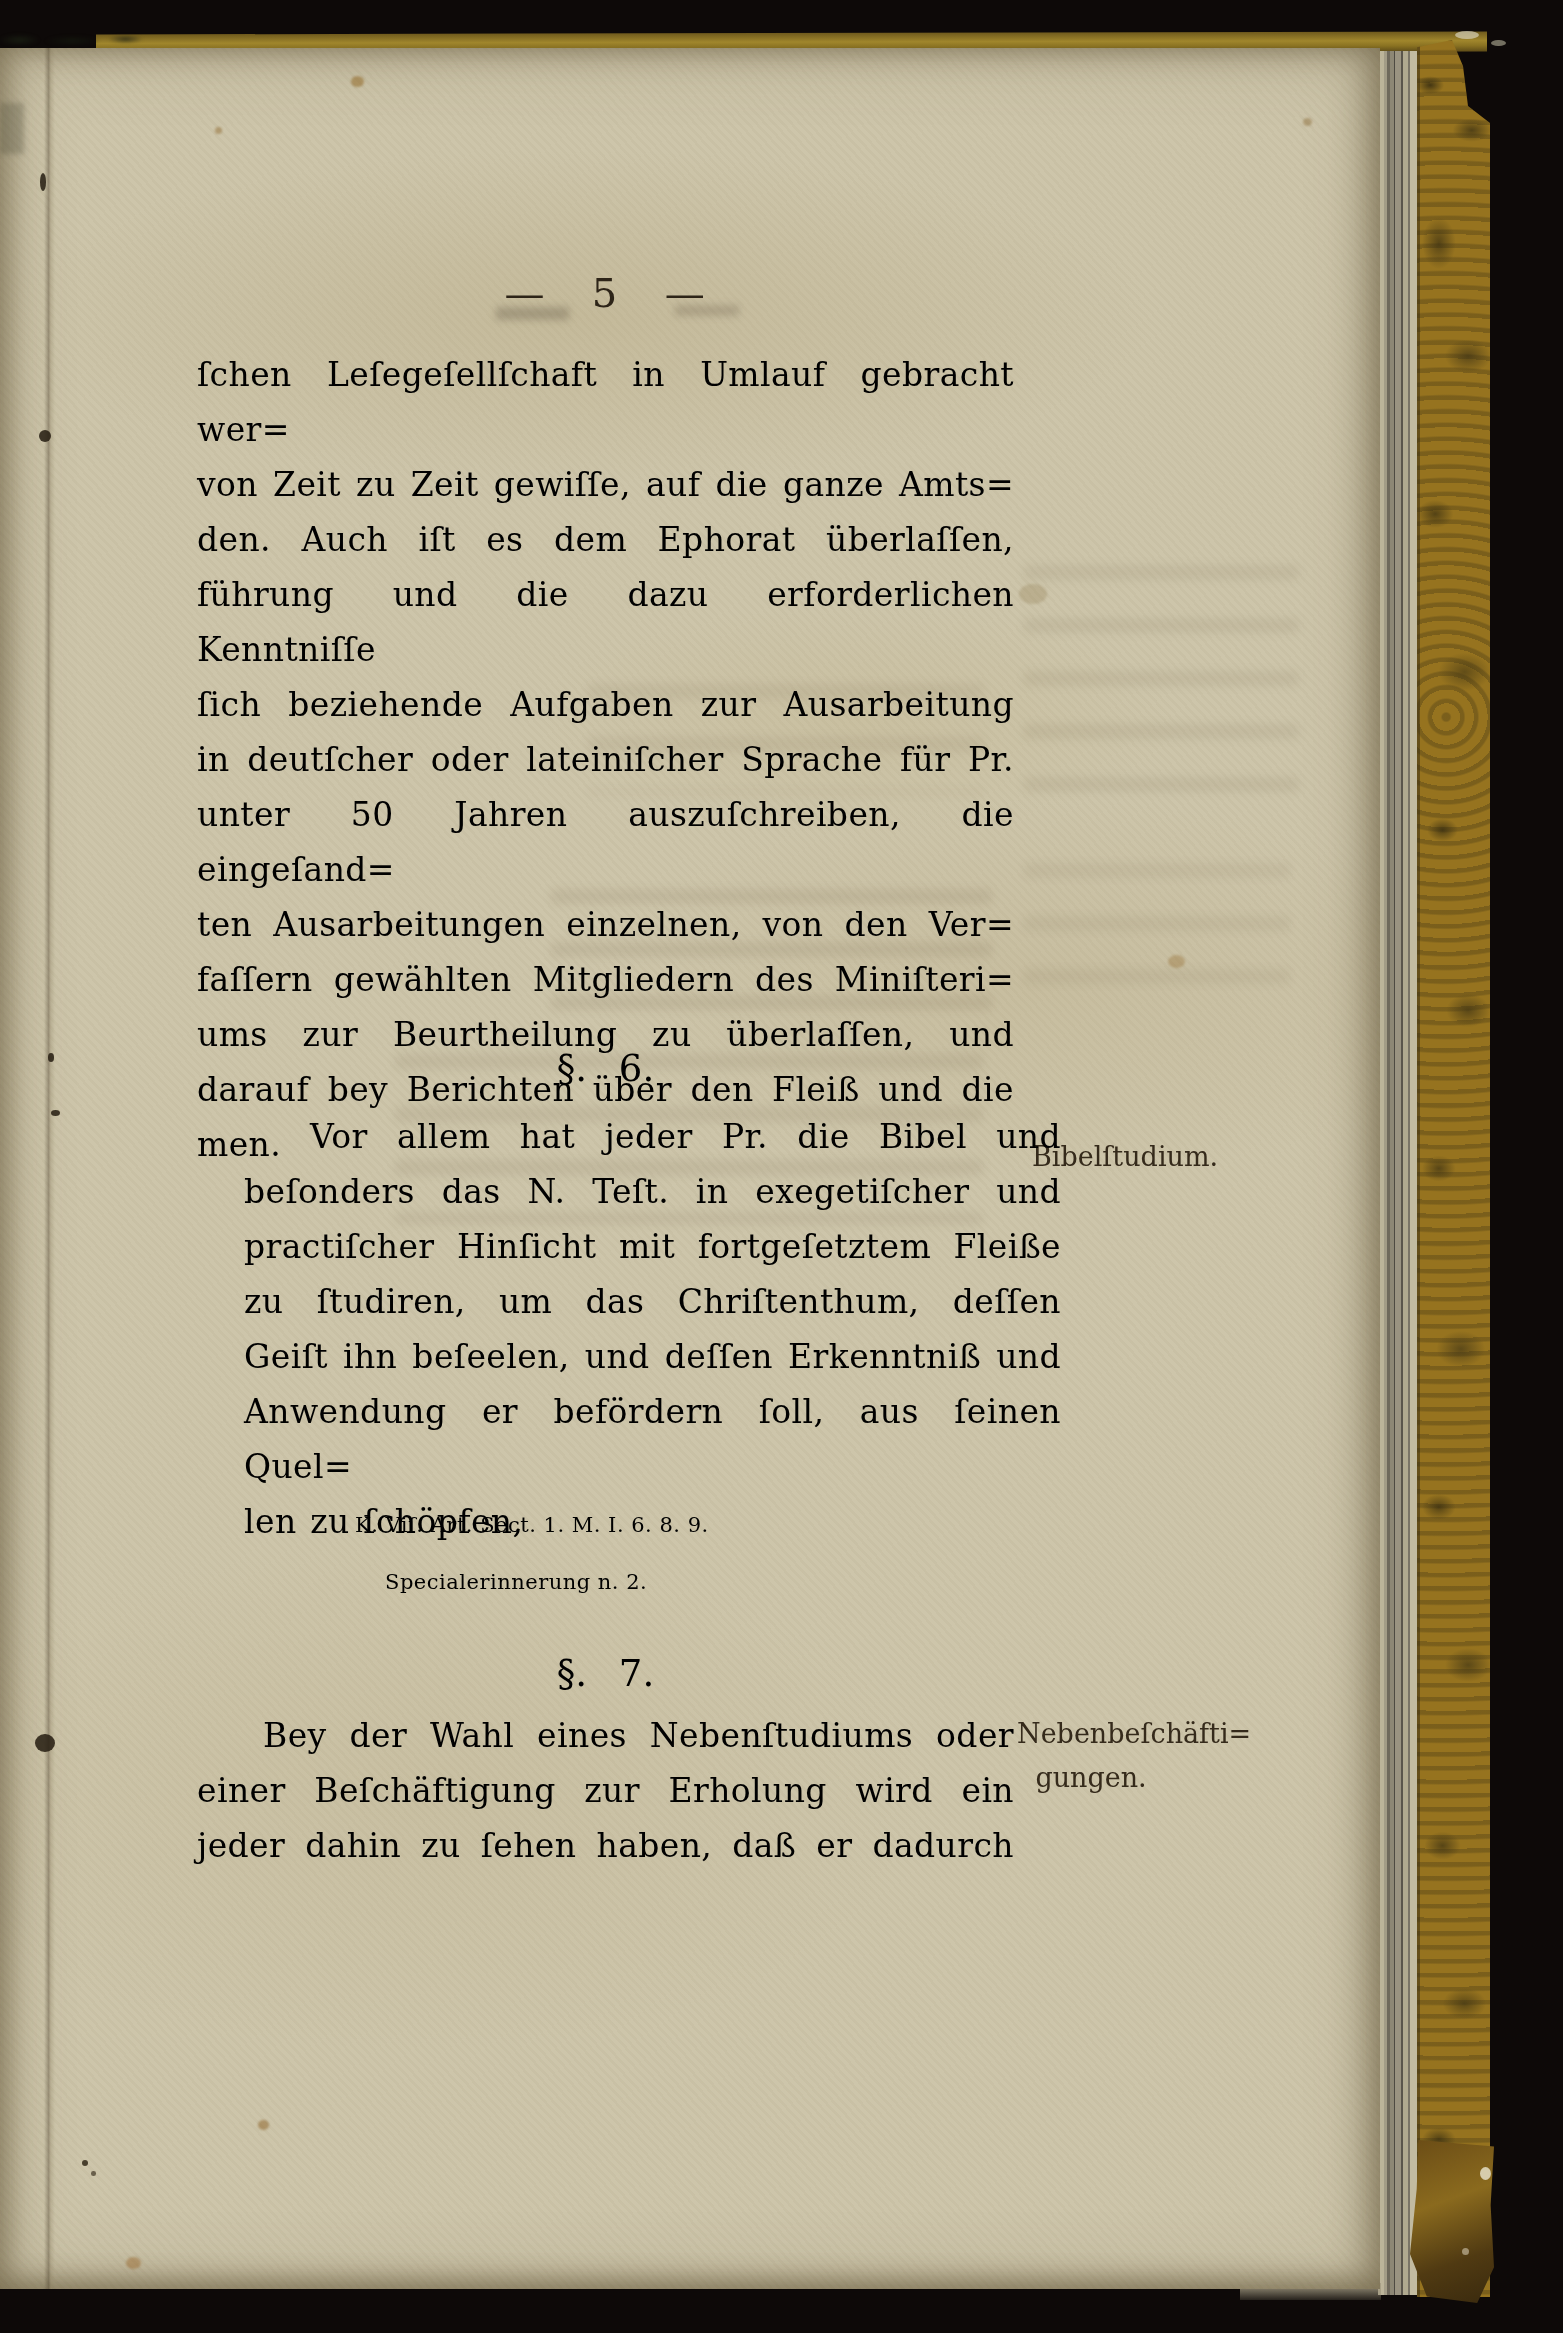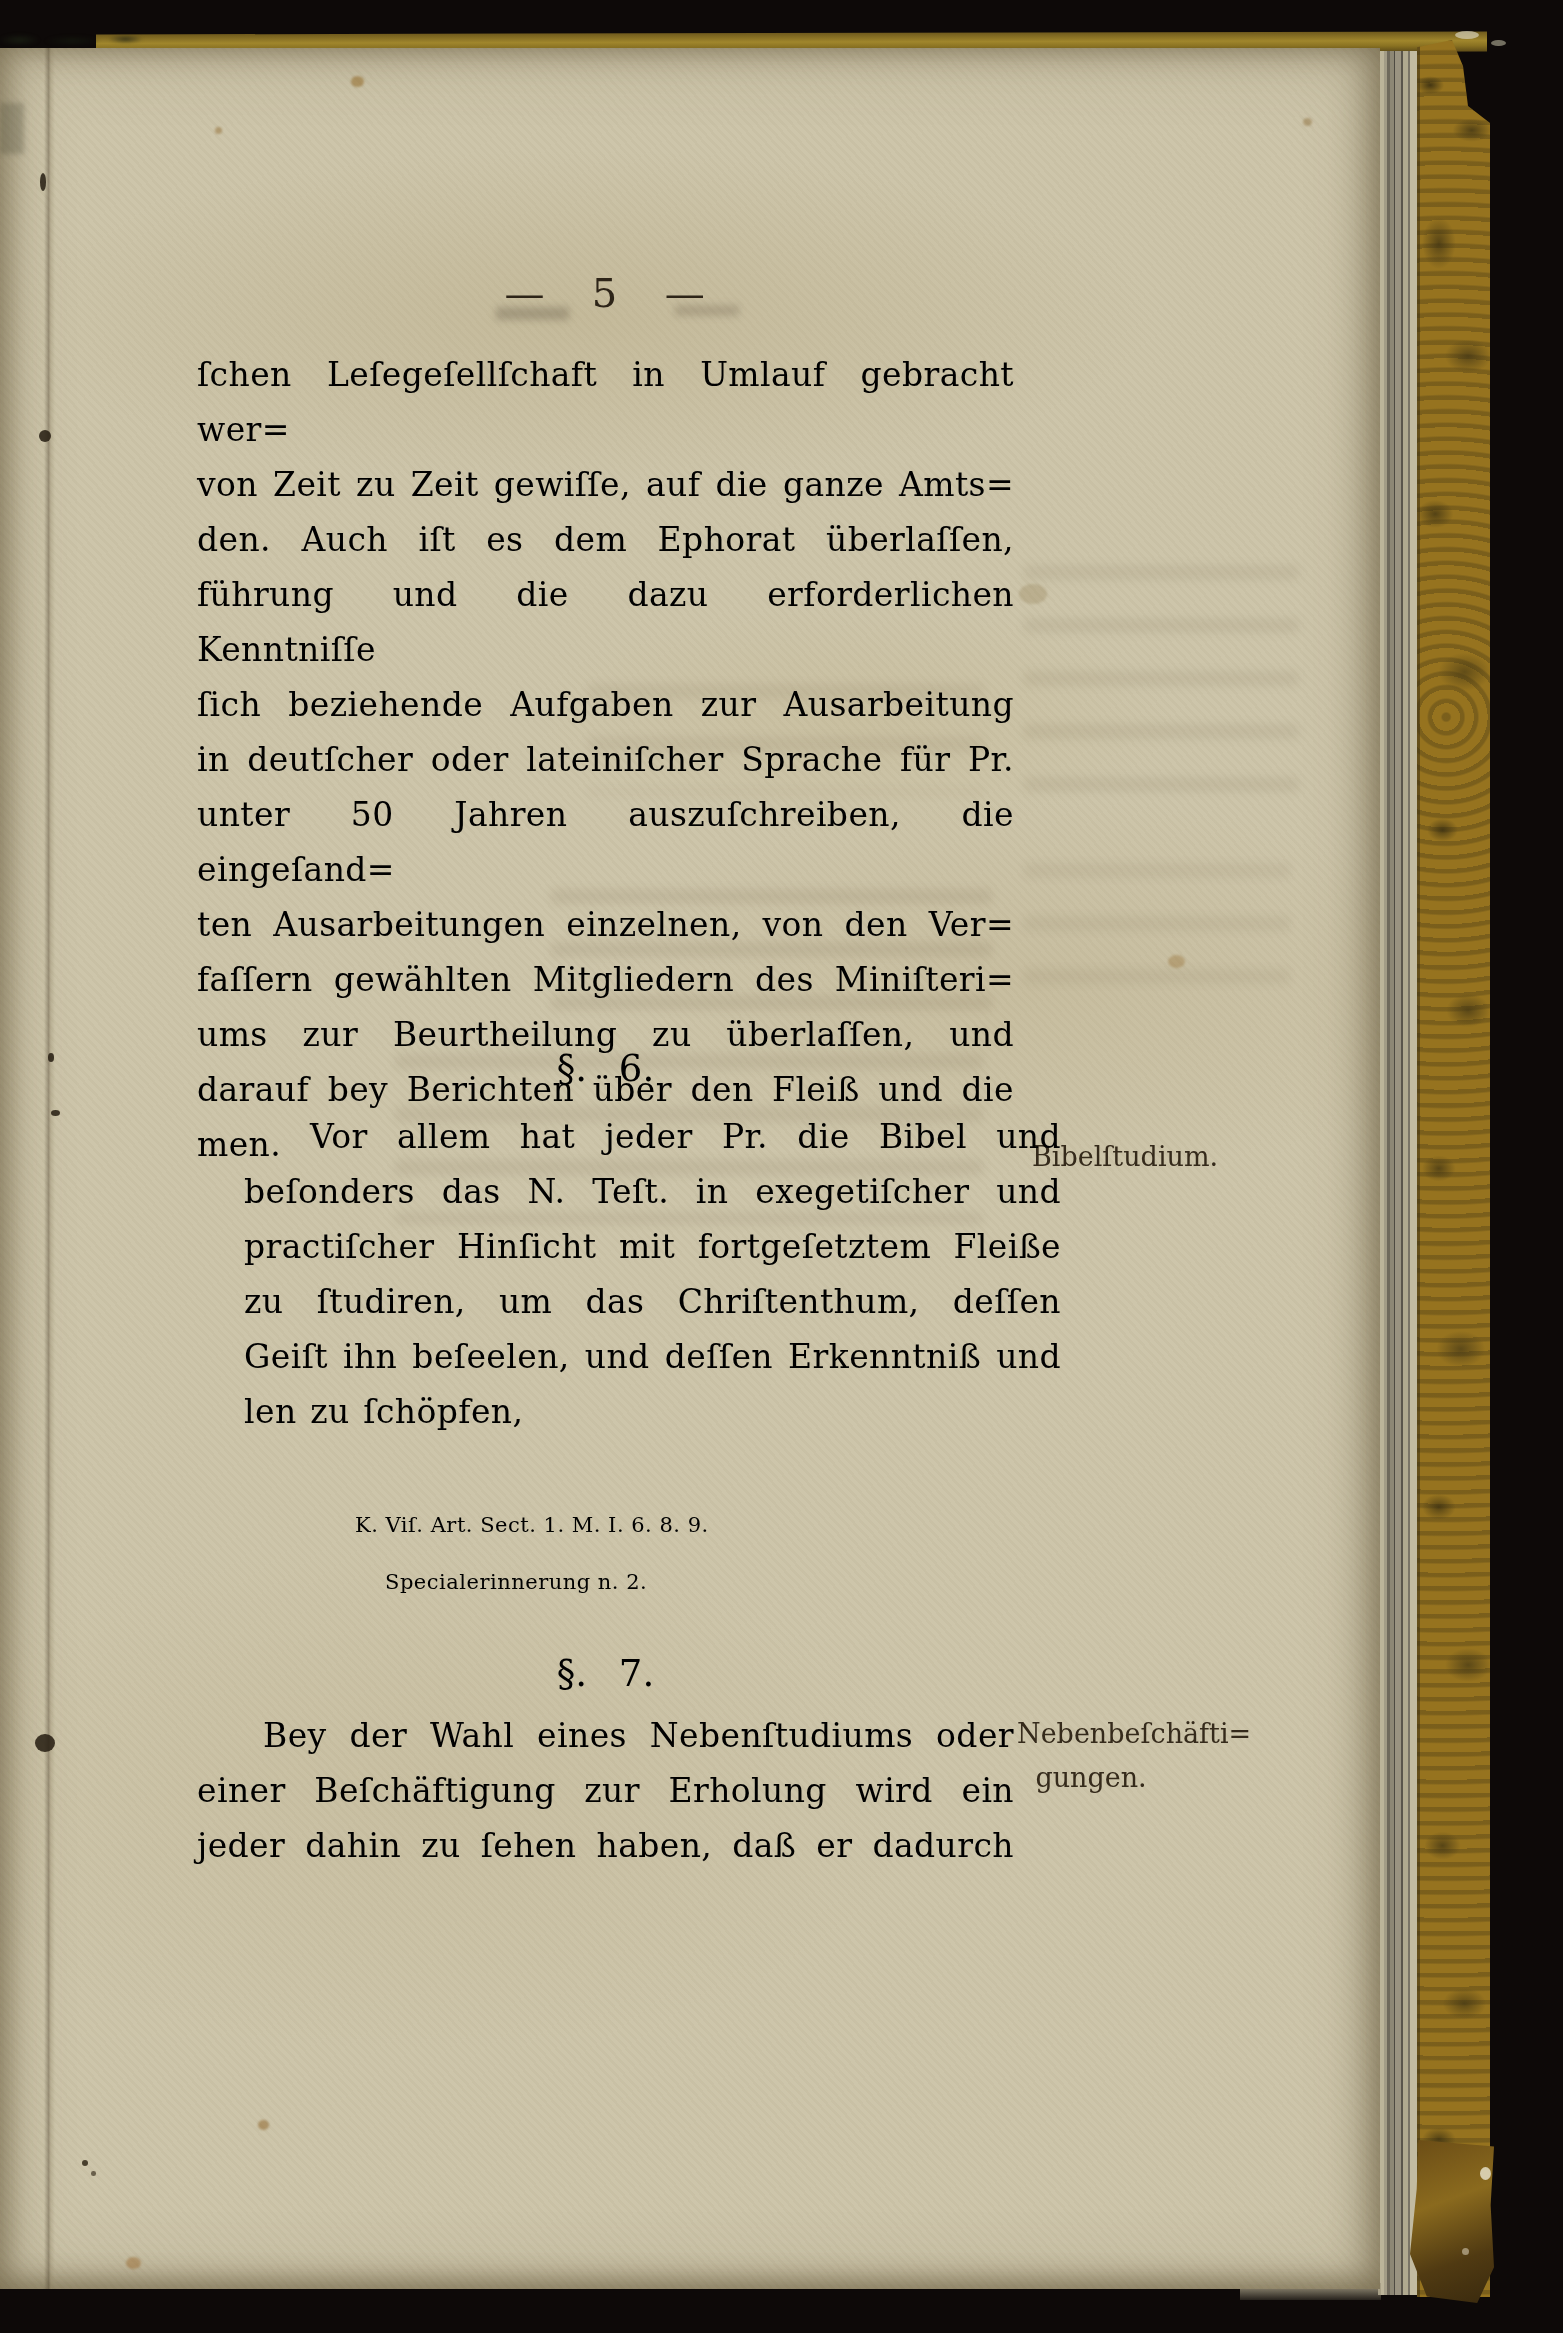--- a/index.html
+++ b/index.html
@@ -139,20 +139,21 @@
 
     <div class="sect" style="top:993px;">§. 6.</div>
     <div class="marginnote" style="top:1087px;margin-left:15px;">Bibelſtudium.</div>
 
     <div class="para" style="top:1061px;margin-left:47px;">
       <div class="line indent">Vor allem hat jeder Pr. die Bibel und</div>
       <div class="line">beſonders das N. Teſt. in exegetiſcher und</div>
       <div class="line">practiſcher Hinſicht mit fortgeſetztem Fleiße</div>
       <div class="line">zu ſtudiren, um das Chriſtenthum, deſſen</div>
       <div class="line">Geiſt ihn beſeelen, und deſſen Erkenntniß und</div>
+      <div class="line">Anwendung er befördern ſoll, aus ſeinen Quel=</div>
       <div class="line last">len zu ſchöpfen,</div>
     </div>
 
     <div class="para" style="top:1449px;">
       <div class="cit" style="padding-left:158px;">K. Viſ. Art. Sect. 1. M. I. 6. 8. 9.</div>
       <div class="cit" style="padding-left:188px;">Specialerinnerung n. 2.</div>
     </div>
 
     <div class="sect" style="top:1598px;">§. 7.</div>
     <div class="marginnote" style="top:1664px;">

